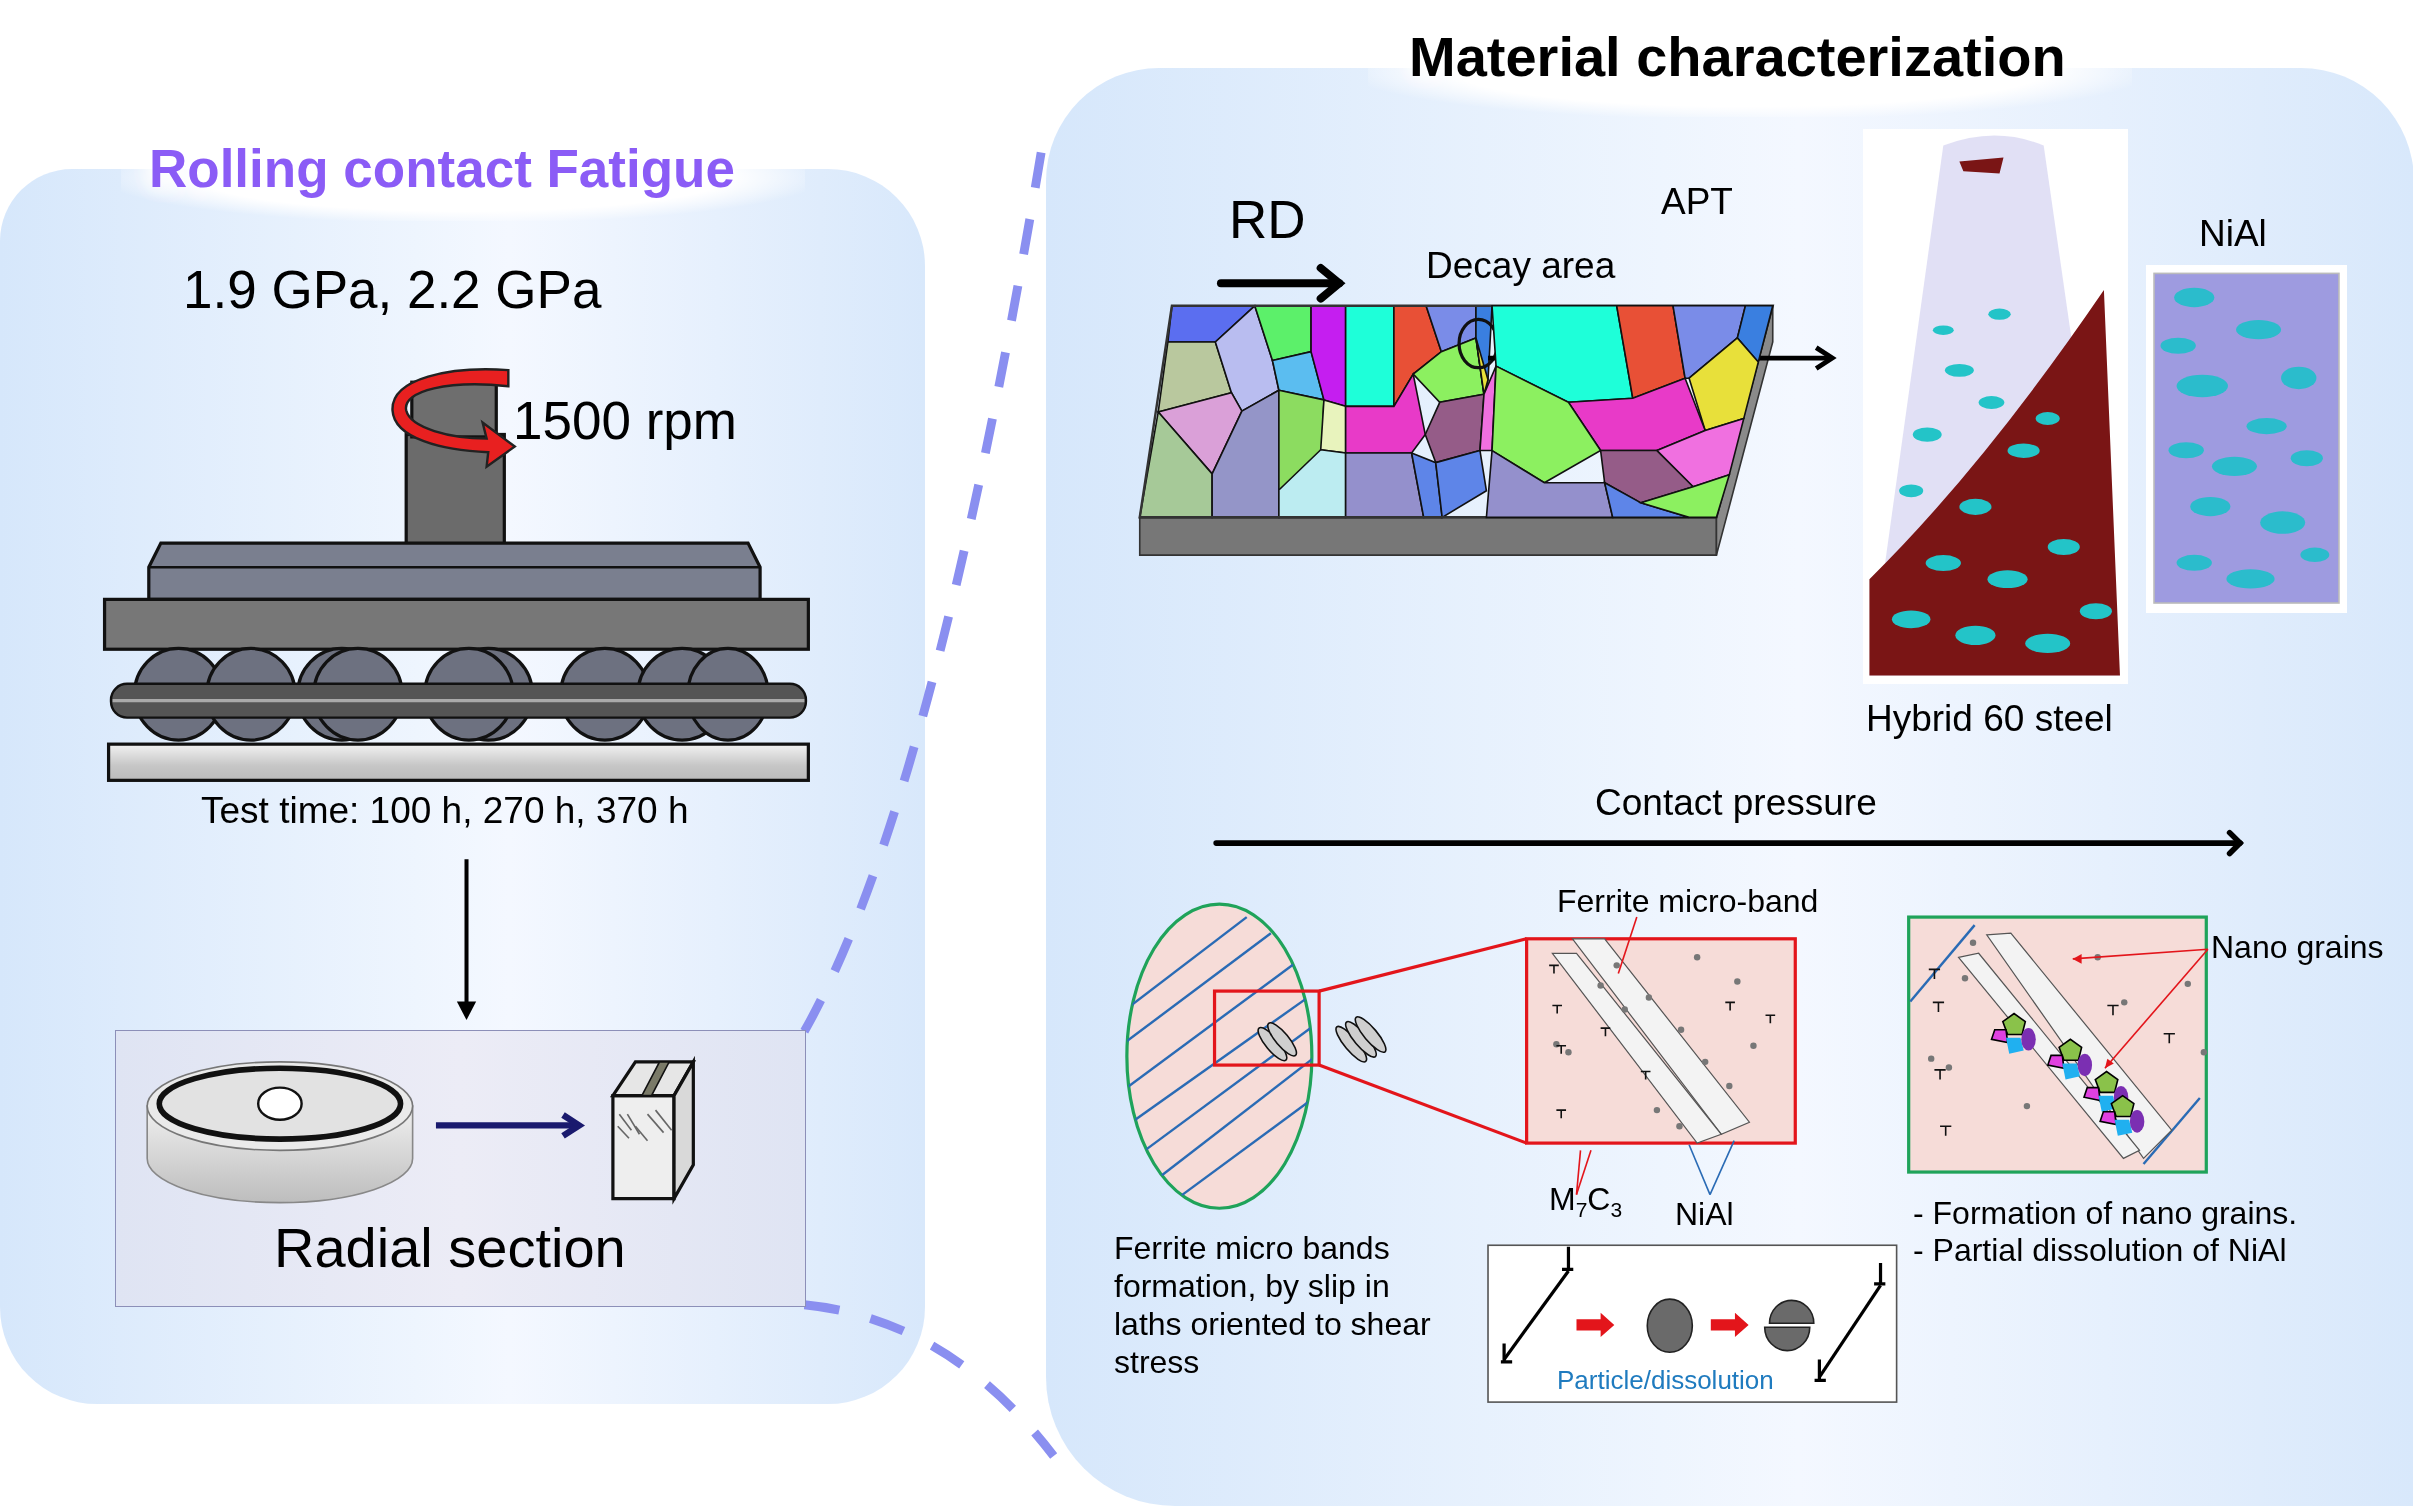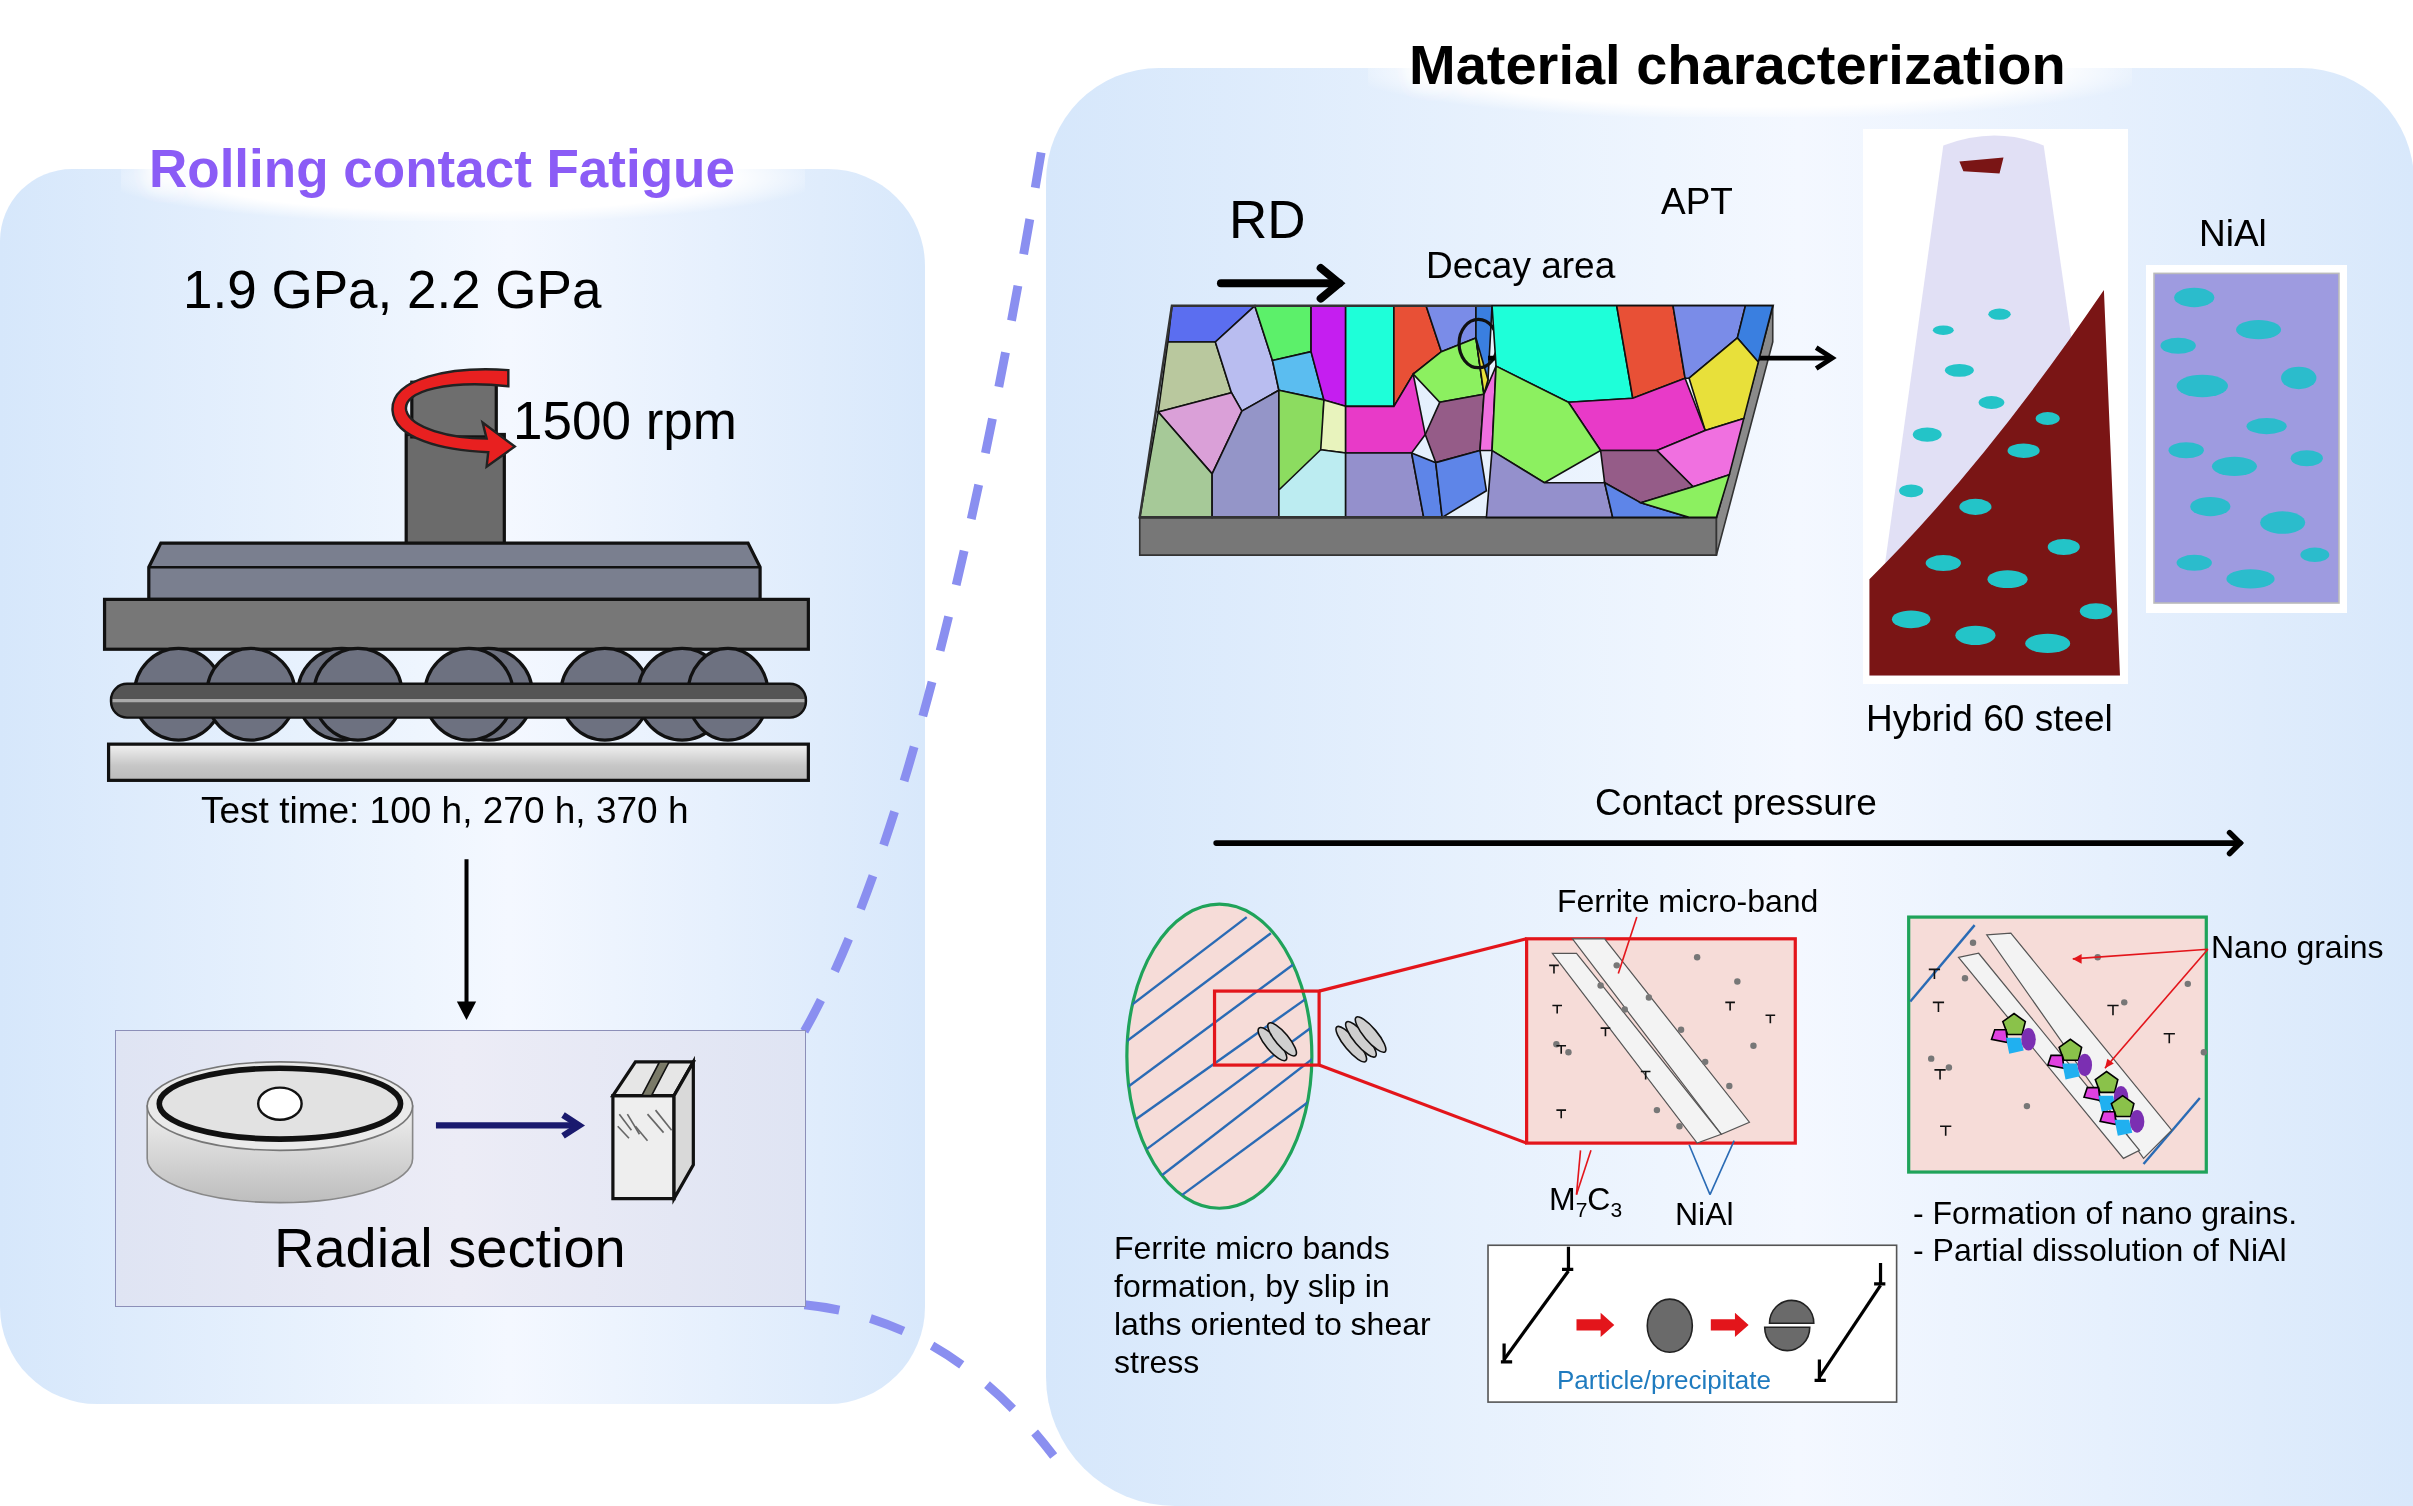--- a/index.html
+++ b/index.html
@@ -19,21 +19,21 @@
 </style>
 </head>
 <body>
 
 <div id="left-panel" class="panel"></div>
 <div id="right-panel" class="panel"></div>
 
 <div class="title-bg" style="left:121px;top:133px;width:684px;height:88px;"></div>
 <div class="title" style="left:149px;top:138px;font-size:53px;">Rolling contact Fatigue</div>
 <div class="title-bg" style="left:1368px;top:24px;width:764px;height:93px;"></div>
-<div class="title" style="left:1409px;top:32px;font-size:56px;color:#000;">Material characterization</div>
+<div class="title" style="left:1409px;top:24px;font-size:56px;color:#000;">Material characterization</div>
 
 <svg width="2413" height="1506" viewBox="0 0 3000 1872">
   <path d="M1000,1282 Q1160,1000 1296,180" fill="none" stroke="#8a8ff0" stroke-width="11" stroke-dasharray="44,40"></path>
   <path d="M1000,1622 Q1180,1640 1310,1810" fill="none" stroke="#8a8ff0" stroke-width="11" stroke-dasharray="44,40"></path>
 </svg>
 
 <div class="txt" style="left:183px;top:259px;font-size:53px;">1.9 GPa, 2.2 GPa</div>
 
 <svg width="2413" height="1506" viewBox="0 0 3000 1872">
   <defs>
@@ -371,14 +371,14 @@
   <path d="M2200,1645 A27,28 0 0 1 2255,1645 Z" fill="#6a6a6a" stroke="#222" stroke-width="2"></path>
   <path d="M2194,1650 A27,28 0 0 0 2250,1650 Z" fill="#6a6a6a" stroke="#222" stroke-width="2"></path>
 </svg>
 
 <div class="txt" style="left:1549px;top:1181px;font-size:32px;text-align:center;"><span>M</span><sub style="font-size:21px">7</sub><span>C</span><sub style="font-size:21px">3</sub></div>
 <div class="txt" style="left:1675px;top:1196px;font-size:32px;">NiAl</div>
 <div class="txt" style="left:2211px;top:929px;font-size:32px;">Nano grains</div>
 <div class="txt caption-center" style="left:1114px;top:1229px;width:330px;font-size:32px;line-height:38px;">Ferrite micro bands formation, by slip in laths oriented to shear stress</div>
 <div class="txt" style="left:1913px;top:1195px;font-size:32px;">- Formation of nano grains.</div>
 <div class="txt" style="left:1913px;top:1232px;font-size:32px;text-align:center;">- Partial dissolution of NiAl</div>
-<div class="txt" style="left:1557px;top:1365px;font-size:26px;color:#1f7bbf;">Particle/precipitate</div>
+<div class="txt" style="left:1557px;top:1365px;font-size:26px;color:#1f7bbf;">Particle/dissolution</div>
 
 
 </body></html>

